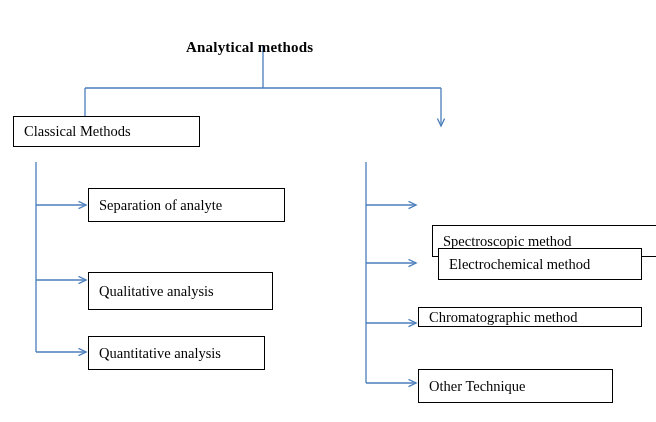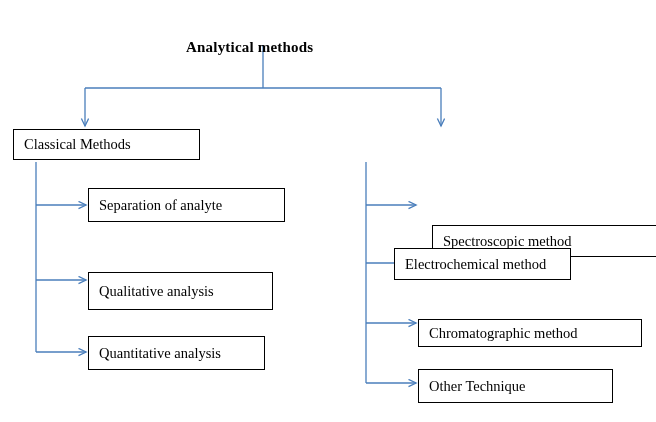--- a/index.html
+++ b/index.html
@@ -77,46 +77,46 @@
 
     <path d="M 366 162 L 366 383" fill="none" stroke="#4a7ebb" stroke-width="1.3"></path>
     <path d="M 366 205 L 416 205" fill="none" stroke="#4a7ebb" stroke-width="1.3" marker-end="url(#chev)"></path>
     <path d="M 366 263 L 416 263" fill="none" stroke="#4a7ebb" stroke-width="1.3" marker-end="url(#chev)"></path>
     <path d="M 366 323 L 416 323" fill="none" stroke="#4a7ebb" stroke-width="1.3" marker-end="url(#chev)"></path>
     <path d="M 366 383 L 416 383" fill="none" stroke="#4a7ebb" stroke-width="1.3" marker-end="url(#chev)"></path>
   </svg>
 
   <div class="title" style="left:186px; top:24px;">Analytical methods</div>
 
-  <div class="node" style="left:13px; top:129px; width:187px; height:31px;">
+  <div class="node" style="left:13px; top:116px; width:187px; height:31px;">
     <span class="node-label">Classical Methods</span>
   </div>
 
 
   <div class="node" style="left:88px; top:188px; width:197px; height:34px;">
     <span class="node-label">Separation of analyte</span>
   </div>
 
   <div class="node" style="left:88px; top:248px; width:185px; height:38px;margin-top:24px;">
     <span class="node-label">Qualitative analysis</span>
   </div>
 
   <div class="node" style="left:88px; top:336px; width:177px; height:34px;">
     <span class="node-label">Quantitative analysis</span>
   </div>
 
   <div class="node" style="left:432px; top:189px; width:244px; height:32px;margin-top:36px;">
     <span class="node-label">Spectroscopic method</span>
   </div>
 
-  <div class="node" style="left:394px; top:248px; width:177px; height:32px;">
+  <div class="node" style="left:438px; top:248px; width:204px; height:32px;">
     <span class="node-label">Electrochemical method</span>
   </div>
 
-  <div class="node" style="left:418px; top:307px; width:224px; height:28px;margin-top:12px;">
+  <div class="node" style="left:418px; top:307px; width:224px; height:20px;">
     <span class="node-label">Chromatographic method</span>
   </div>
 
   <div class="node" style="left:418px; top:369px; width:195px; height:34px;">
     <span class="node-label">Other Technique</span>
   </div>
 
 </div>
 
 </body></html>

